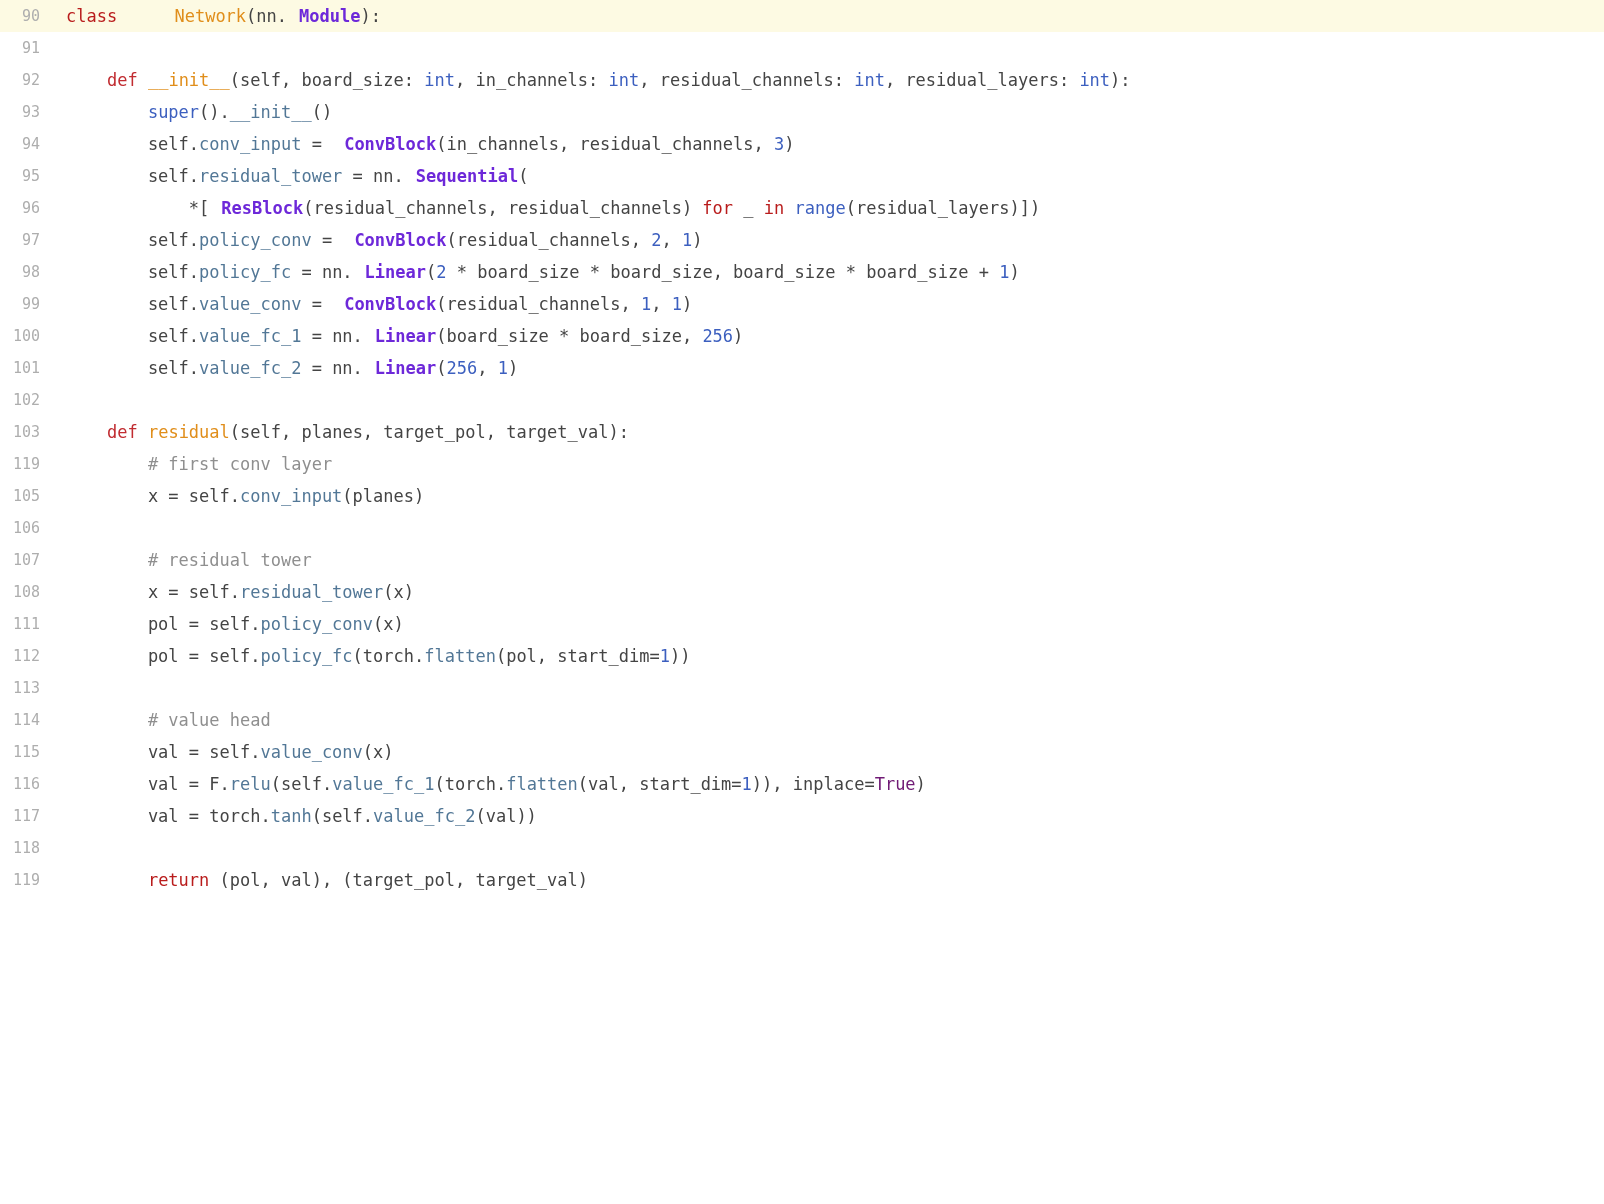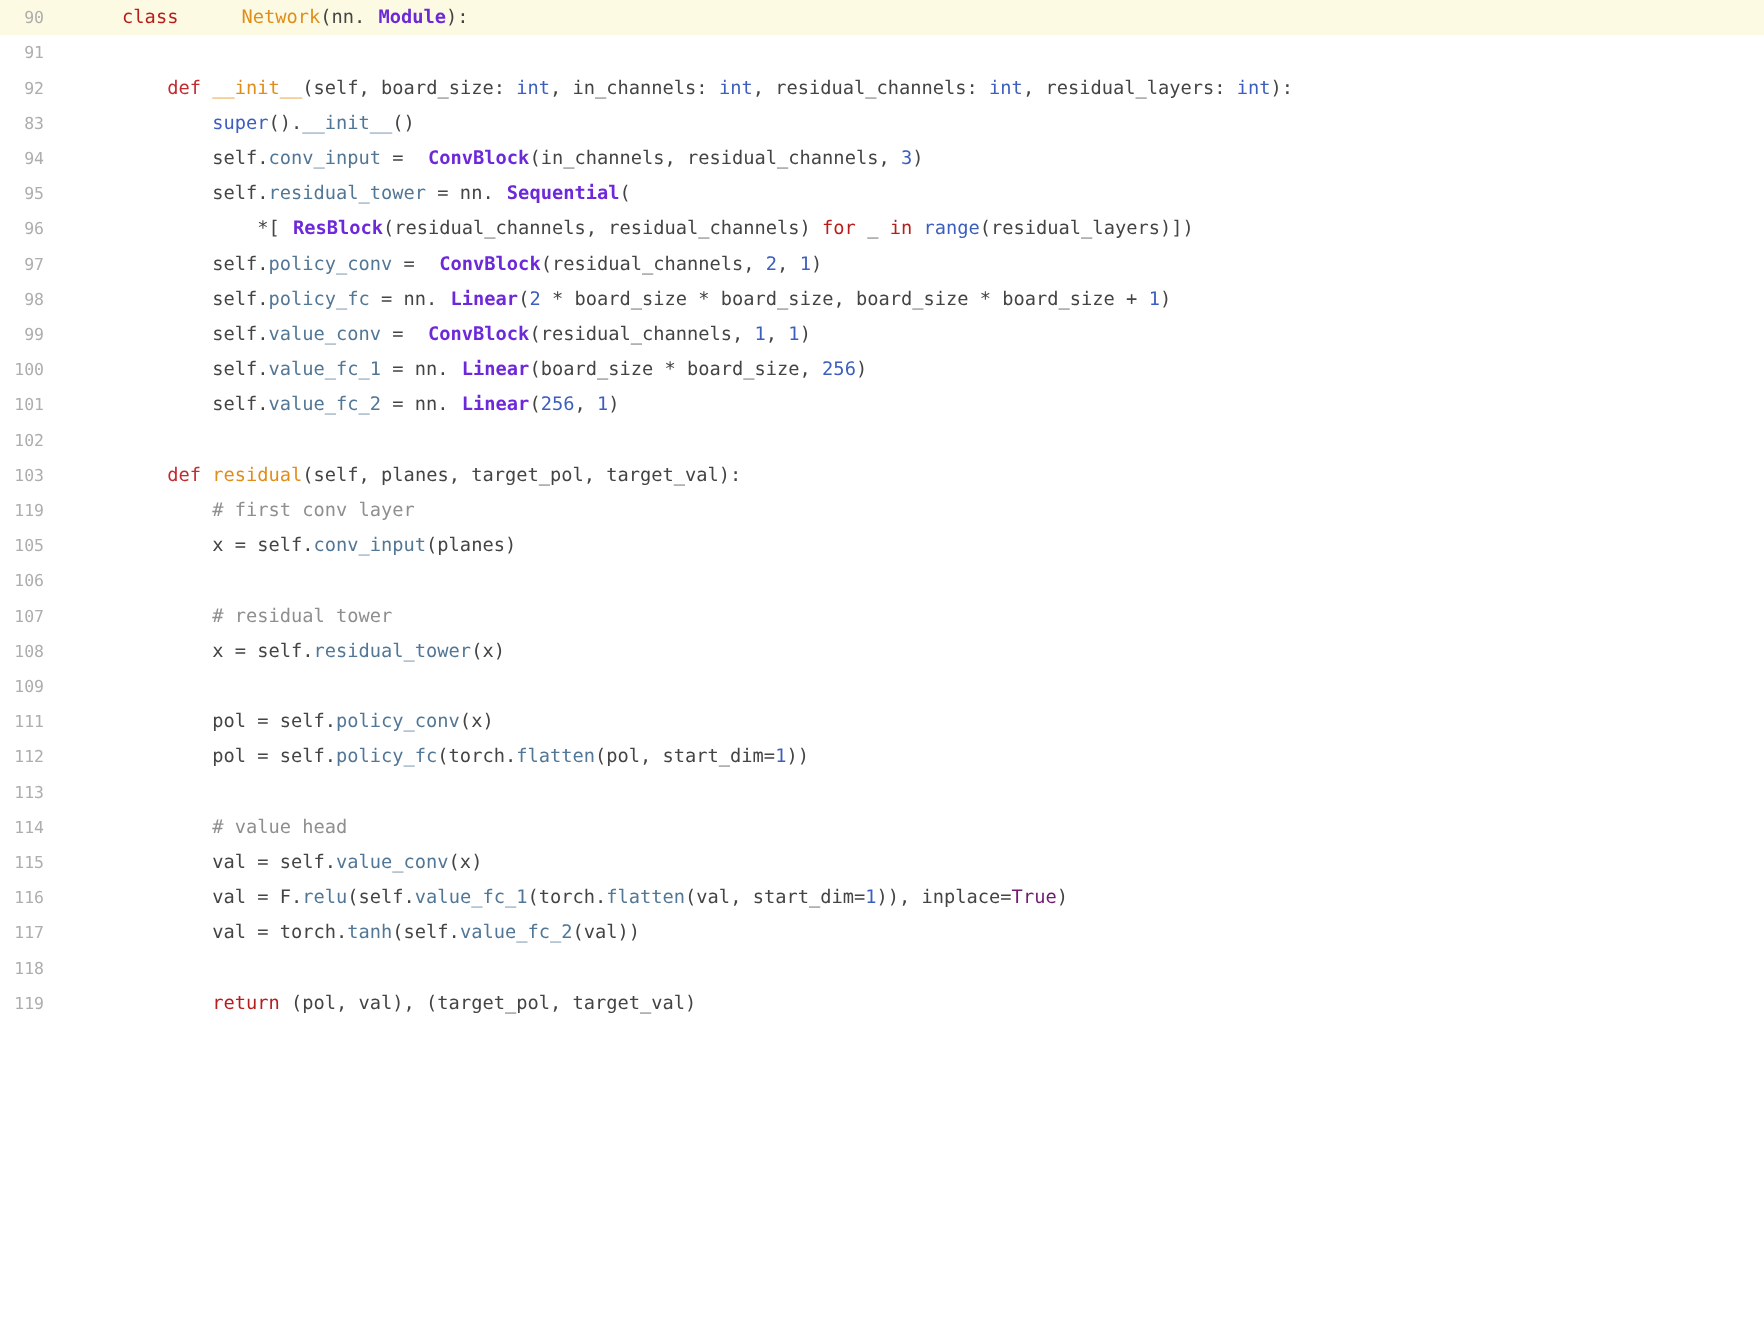--- a/index.html
+++ b/index.html
@@ -15,21 +15,20 @@
   .editor {
     display: flex;
     flex-direction: column;
     width: 100%;
   }
   .code-line {
     display: flex;
     align-items: stretch;
     height: 32px;
     width: 100%;
-    gap: 45px;
   }
   .code-line.highlighted {
     background: #fdfae3;
   }
   .gutter {
     width: 52px;
     flex: 0 0 52px;
     text-align: right;
     padding-right: 12px;
     color: #aeaeae;
@@ -69,21 +68,21 @@
     </div>
     <div class="code-line">
       <div class="gutter">91</div>
       <div class="code"></div>
     </div>
     <div class="code-line">
       <div class="gutter">92</div>
       <div class="code"><span class="tok-normal">    </span><span class="tok-def">def</span><span class="tok-normal"> </span><span class="tok-func">__init__</span><span class="tok-normal">(self, board_size: </span><span class="tok-builtin">int</span><span class="tok-normal">, in_channels: </span><span class="tok-builtin">int</span><span class="tok-normal">, residual_channels: </span><span class="tok-builtin">int</span><span class="tok-normal">, residual_layers: </span><span class="tok-builtin">int</span><span class="tok-normal">):</span></div>
     </div>
     <div class="code-line">
-      <div class="gutter">83</div>
+      <div class="gutter">93</div>
       <div class="code"><span class="tok-normal">        </span><span class="tok-builtin">super</span><span class="tok-normal">().</span><span class="tok-call">__init__</span><span class="tok-normal">()</span></div>
     </div>
     <div class="code-line">
       <div class="gutter">94</div>
       <div class="code"><span class="tok-normal">        self.</span><span class="tok-member">conv_input</span><span class="tok-normal"> = </span><span class="tok-type">ConvBlock</span><span class="tok-normal">(in_channels, residual_channels, </span><span class="tok-number">3</span><span class="tok-normal">)</span></div>
     </div>
     <div class="code-line">
       <div class="gutter">95</div>
       <div class="code"><span class="tok-normal">        self.</span><span class="tok-member">residual_tower</span><span class="tok-normal"> = nn.</span><span class="tok-type">Sequential</span><span class="tok-normal">(</span></div>
     </div>
@@ -133,24 +132,20 @@
     </div>
     <div class="code-line">
       <div class="gutter">107</div>
       <div class="code"><span class="tok-normal">        </span><span class="tok-comment"># residual tower</span></div>
     </div>
     <div class="code-line">
       <div class="gutter">108</div>
       <div class="code"><span class="tok-normal">        x = self.</span><span class="tok-call">residual_tower</span><span class="tok-normal">(x)</span></div>
     </div>
     <div class="code-line">
-      <div class="gutter">109</div>
-      <div class="code"></div>
-    </div>
-    <div class="code-line">
       <div class="gutter">111</div>
       <div class="code"><span class="tok-normal">        pol = self.</span><span class="tok-call">policy_conv</span><span class="tok-normal">(x)</span></div>
     </div>
     <div class="code-line">
       <div class="gutter">112</div>
       <div class="code"><span class="tok-normal">        pol = self.</span><span class="tok-call">policy_fc</span><span class="tok-normal">(torch.</span><span class="tok-call">flatten</span><span class="tok-normal">(pol, start_dim=</span><span class="tok-number">1</span><span class="tok-normal">))</span></div>
     </div>
     <div class="code-line">
       <div class="gutter">113</div>
       <div class="code"></div>

